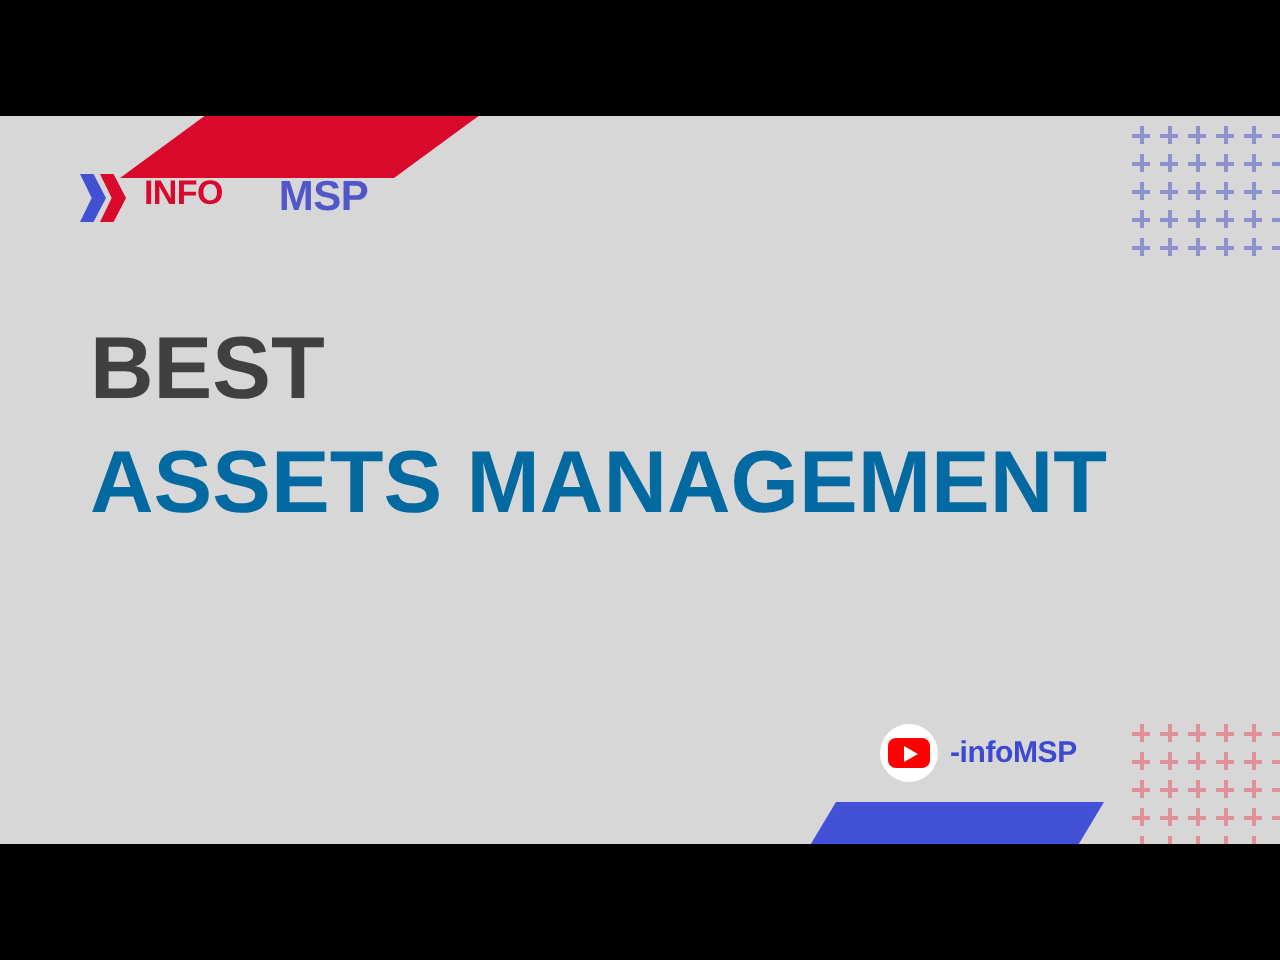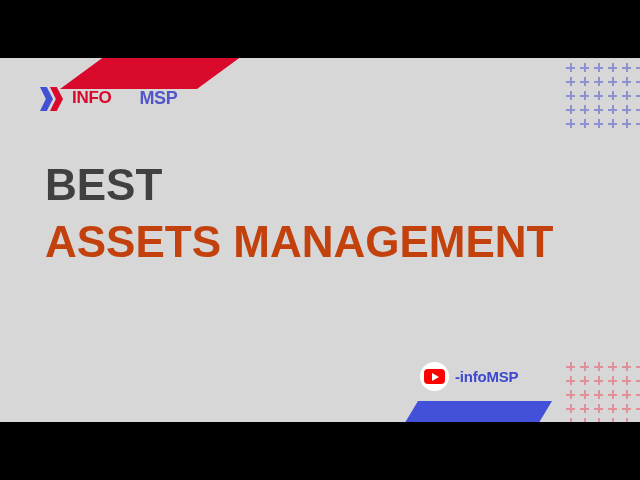--- a/index.html
+++ b/index.html
@@ -23,30 +23,30 @@
   
   #logo{position:absolute;left:40px;top:26px;display:flex;align-items:center;gap:6px;}
   #logo-chevrons{position:relative;width:26px;height:30px;}
   .chev{position:absolute;top:3px;width:13px;height:24px;}
   .chev.outer{left:0;background:#4250d4;
       clip-path:polygon(0 0, 52% 0, 100% 50%, 52% 100%, 0 100%, 45% 50%);}
   .chev.inner{left:10px;background:#d8092b;
       clip-path:polygon(0 0, 52% 0, 100% 50%, 52% 100%, 0 100%, 45% 50%);}
   #logo-words{display:flex;flex-direction:row;line-height:0.95;gap:28px;}
   #logo-info{color:#d8092b;font-size:17px;font-weight:bold;letter-spacing:-0.3px;}
-  #logo-msp{color:#5157c9;font-size:18px;font-weight:bold;letter-spacing:-0.3px;}
+  #logo-msp{color:#5157c9;font-size:21px;font-weight:bold;letter-spacing:-0.3px;}
 
   
   #headline{position:absolute;left:45px;top:98px;line-height:57px;}
   .hl{display:block;font-size:44px;font-weight:bold;letter-spacing:0px;white-space:nowrap;}
   .hl.blue{color:#404040;}
-  .hl.red{color:#c2410c;}
+  .hl.red{color:#0369a1;}
 
   
-  #yt-badge{position:absolute;left:420px;top:304px;display:flex;align-items:center;gap:6px;}
+  #yt-badge{position:absolute;left:440px;top:304px;display:flex;align-items:center;gap:6px;}
   #yt-circle{width:29px;height:29px;border-radius:50%;background:#fff;display:flex;align-items:center;justify-content:center;}
   #yt-mark{width:21px;height:15px;border-radius:4px;background:#f00;display:flex;align-items:center;justify-content:center;}
   #yt-tri{width:0;height:0;border-left:7px solid #fff;border-top:4px solid transparent;border-bottom:4px solid transparent;margin-left:2px;}
   #yt-label{color:#3d49cf;font-size:15px;font-weight:bold;letter-spacing:-0.2px;}
 
   
   #blue-banner{position:absolute;left:400px;top:343px;width:152px;height:30px;
       background:#4350d8;
       clip-path:polygon(18px 0, 152px 0, 134px 30px, 0px 30px);}
 

